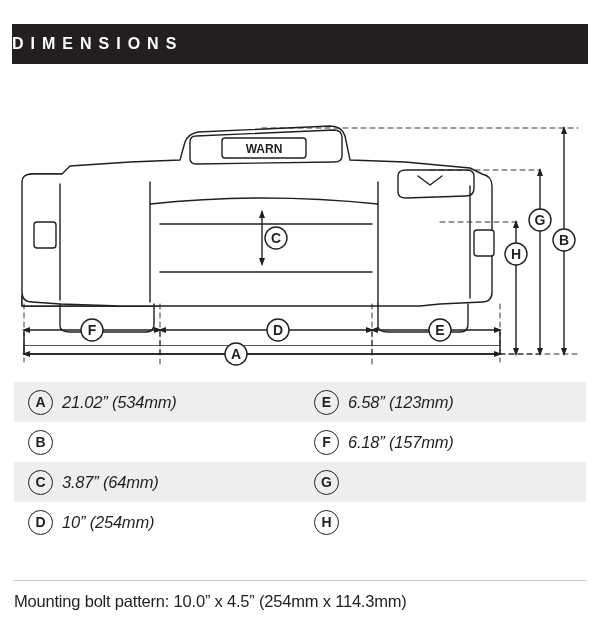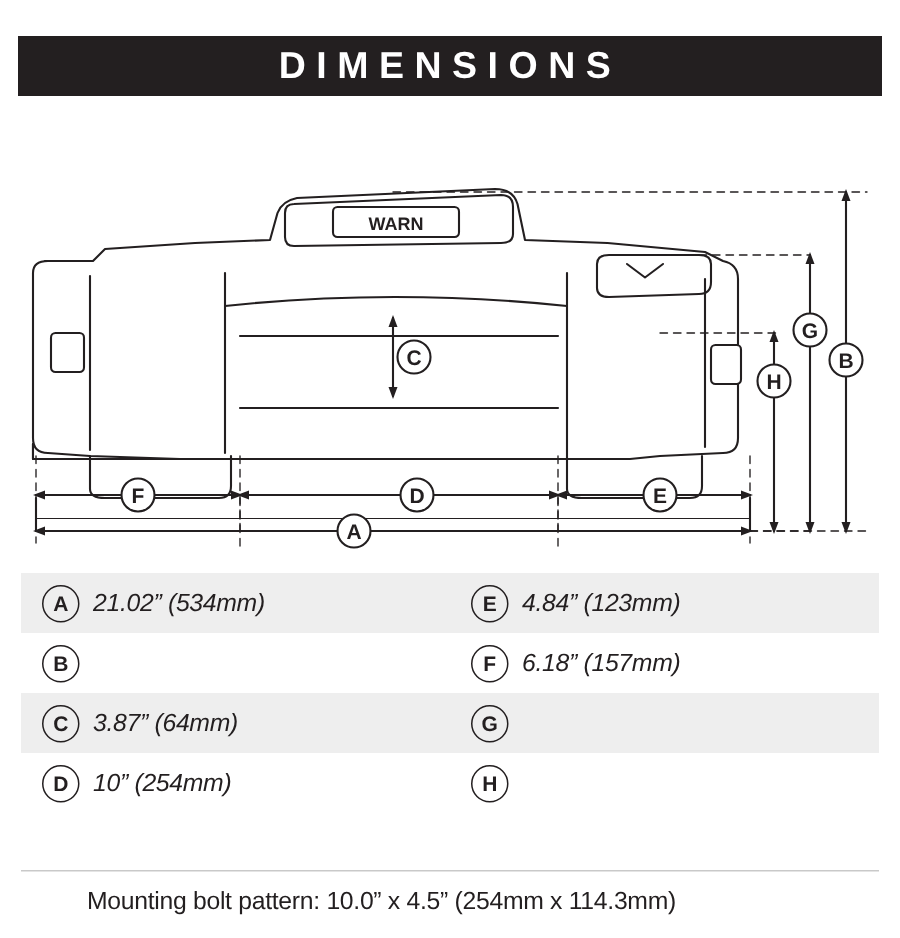--- a/index.html
+++ b/index.html
@@ -12,22 +12,22 @@
   }
   .page{position:relative;width:600px;height:625px;}
 
   
   .titlebar{
     position:absolute;left:12px;top:24px;width:576px;height:40px;
     background:#231f20;
   }
   .titlebar .title{
     position:absolute;left:0;top:0;width:100%;height:40px;
-    line-height:40px;text-align:center;
-    color:#ffffff;font-size:25px;font-weight:bold;letter-spacing:7px;
+    line-height:40px;text-align:left;
+    color:#ffffff;font-size:16px;font-weight:bold;letter-spacing:7px;
   }
 
   
   .drawing{
     position:absolute;left:0;top:64px;width:476px;height:310px;
   }
   .drawing svg{display:block;}
 
   
   .legend{
@@ -52,21 +52,21 @@
     margin-right:9px;flex:0 0 auto;
   }
   .legend-text{font-size:16.5px;letter-spacing:-0.2px;font-style:italic;}
 
   .footnote-wrap{
     position:absolute;left:14px;top:580px;width:572px;
   }
   .footrule{
     width:100%;height:1px;background:#c9c9c9;margin-bottom:11px;
   }
-  .footnote{font-size:16.5px;letter-spacing:-0.2px;color:#231f20;margin-left:44px;}
+  .footnote{font-size:16.5px;letter-spacing:-0.2px;color:#231f20;}
 
   
   .dim-txt{font-family:"Liberation Sans", sans-serif;font-size:14px;font-weight:bold;fill:#231f20;}
 </style>
 </head>
 <body>
 
 <div class="page">
 
   <div class="titlebar">
@@ -199,21 +199,21 @@
 
   <div class="legend">
 
     <div class="legend-row alt">
       <div class="legend-cell">
         <span class="badge">A</span>
         <span class="legend-text">21.02” (534mm)</span>
       </div>
       <div class="legend-cell">
         <span class="badge">E</span>
-        <span class="legend-text">4.84” (123mm)</span>
+        <span class="legend-text">6.58” (123mm)</span>
       </div>
     </div>
 
     <div class="legend-row">
       <div class="legend-cell">
         <span class="badge">B</span>
       </div>
       <div class="legend-cell">
         <span class="badge">F</span>
         <span class="legend-text">6.18” (157mm)</span>

